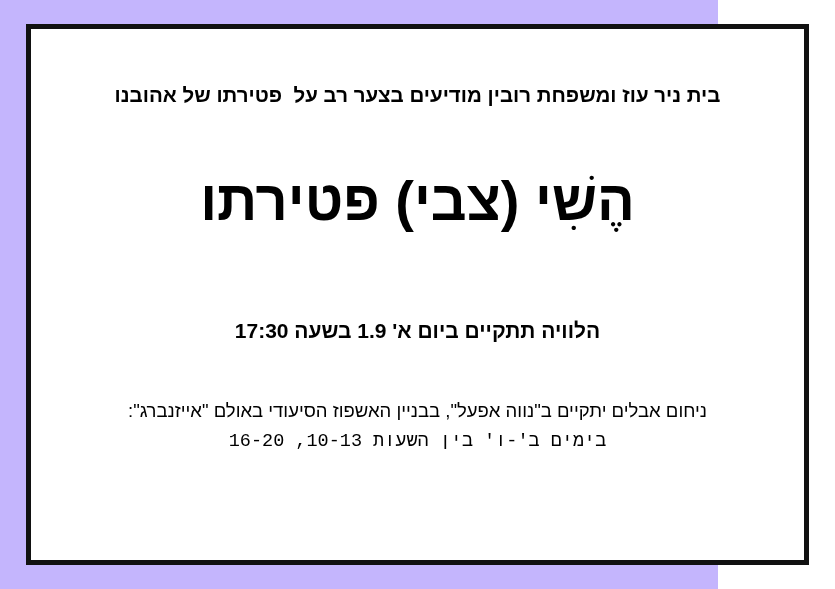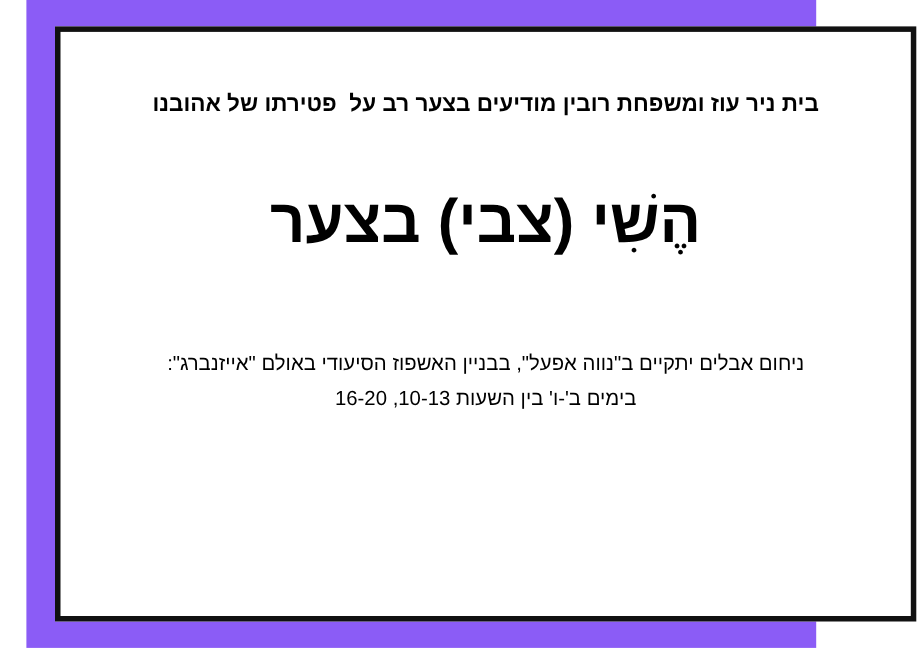--- a/index.html
+++ b/index.html
@@ -12,23 +12,22 @@
     height: 589px;
     overflow: hidden;
     font-family: "Liberation Sans", sans-serif;
   }
   .notice {
     position: absolute;
     left: 0;
     top: 0;
     width: 718px;
     height: 589px;
-    background: #8b5cf6;
+    background: #c4b5fd;
     box-sizing: border-box;
-    margin-left: 24px;
   }
   .frame {
     position: absolute;
     left: 26px;
     top: 24px;
     width: 783px;
     height: 541px;
     border: 5px solid #111111;
     box-sizing: border-box;
     background: #ffffff;
@@ -72,33 +71,35 @@
   }
   .shiva {
     margin-top: 48px;
     font-size: 18.5px;
     font-weight: normal;
     color: #000000;
     line-height: 1.6;
   }
   .shiva .line2 {
     margin-top: 2px;
+    font-family: Liberation Mono, monospace;
   }
 </style>
 </head>
 <body>
 
 <div class="notice">
   <div class="frame">
     <div class="inner">
       <div class="headline">בית ניר עוז ומשפחת רובין מודיעים בצער רב על  פטירתו של אהובנו</div>
 
-      <div class="name">הֶשִׁי (צבי) בצער</div>
+      <div class="name">הֶשִׁי (צבי) פטירתו</div>
 
       <div class="funeral">
+        <div class="line1">הלוויה תתקיים ביום א' 1.9 בשעה 17:30</div>
       </div>
 
       <div class="shiva">
         <div class="line1">ניחום אבלים יתקיים ב"נווה אפעל", בבניין האשפוז הסיעודי באולם "אייזנברג":</div>
         <div class="line2">בימים ב'-ו' בין השעות 10-13, 16-20</div>
       </div>
     </div>
   </div>
 </div>
 

